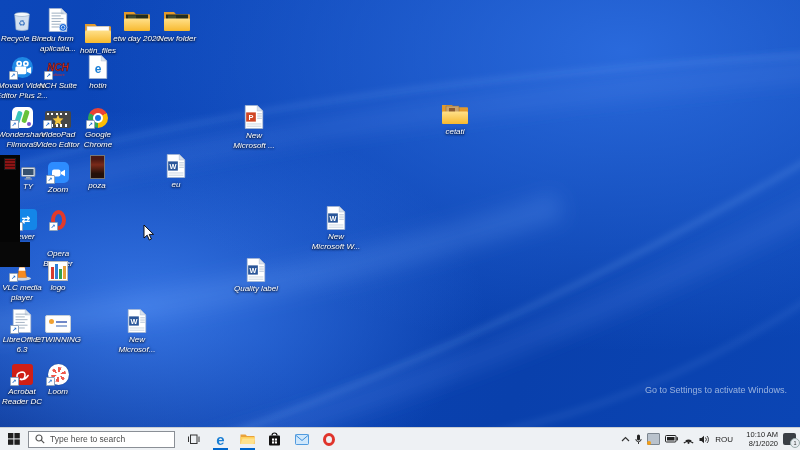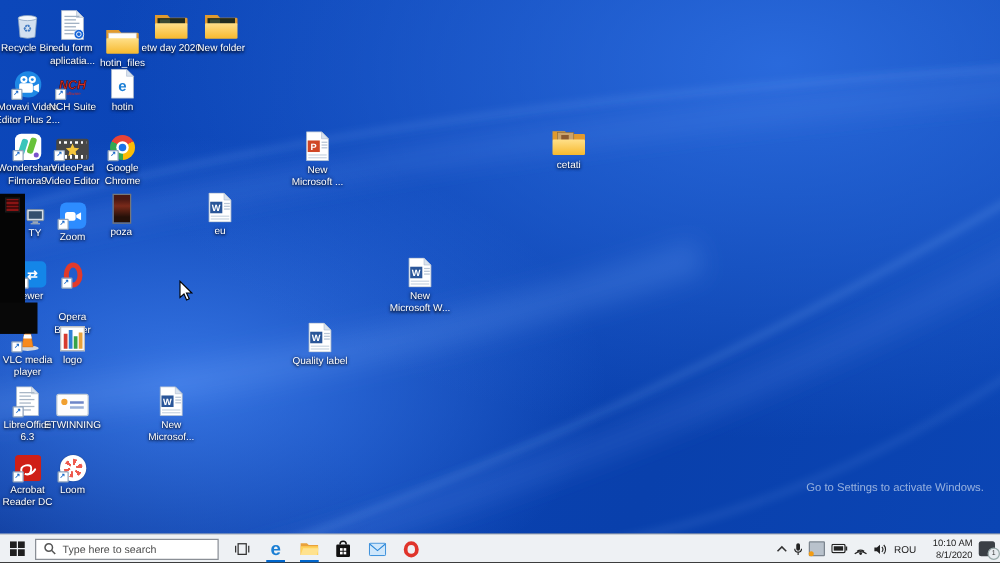--- a/index.html
+++ b/index.html
@@ -10,21 +10,21 @@
     background:
       radial-gradient(ellipse 900px 500px at 78% 12%, rgba(45,110,225,.9) 0%, rgba(45,110,225,0) 60%),
       radial-gradient(ellipse 620px 360px at 18% 72%, rgba(62,125,235,.85) 0%, rgba(62,125,235,0) 55%),
       radial-gradient(ellipse 500px 300px at 0% 100%, rgba(7,48,140,.9) 0%, rgba(7,48,140,0) 60%),
       linear-gradient(115deg,#0c47ba 0%,#0a42b2 40%,#0940ac 70%,#0b45b4 100%);}
   .wp-curves{position:absolute;left:0;top:0;pointer-events:none;}
   
   .icon{position:absolute;width:60px;display:flex;flex-direction:column;align-items:center;}
   .art{height:24px;display:flex;align-items:flex-end;justify-content:center;position:relative;}
   .lbl{margin-top:2px;font-size:8px;line-height:9.5px;color:#fff;text-align:center;white-space:pre-line;
-       text-shadow:0 1px 2px rgba(0,0,0,.9),0 0 3px rgba(0,25,80,.7);}
+       text-shadow:0 1px 2px rgba(0,0,0,.9),0 0 3px rgba(0,25,80,.7);font-style:italic;}
   .sc{position:absolute;left:-2px;bottom:-1px;width:7px;height:7px;background:#fff;
       border:0.5px solid #8fa3bd;border-radius:1px;font-size:5.5px;line-height:7px;color:#1868c8;
       text-align:center;font-weight:bold;}
   .chrome-ball{width:20px;height:20px;border-radius:50%;position:relative;
       background:conic-gradient(from -60deg,#e94335 0 120deg,#fbbc05 120deg 240deg,#34a853 240deg 360deg);}
   .chrome-ball::before{content:"";position:absolute;left:5px;top:5px;width:10px;height:10px;background:#fff;border-radius:50%;}
   .chrome-ball::after{content:"";position:absolute;left:7px;top:7px;width:6px;height:6px;background:#1a73e8;border-radius:50%;}
   .zoom-sq{width:21px;height:21px;border-radius:5px;background:#2d8cff;display:flex;align-items:center;justify-content:center;}
   .opera-o{width:15px;height:20px;border-radius:50%;border:4px solid #e13a2a;box-sizing:border-box;}
   .tv-sq{width:21px;height:21px;border-radius:4px;background:#1486e8;color:#fff;font-weight:bold;

